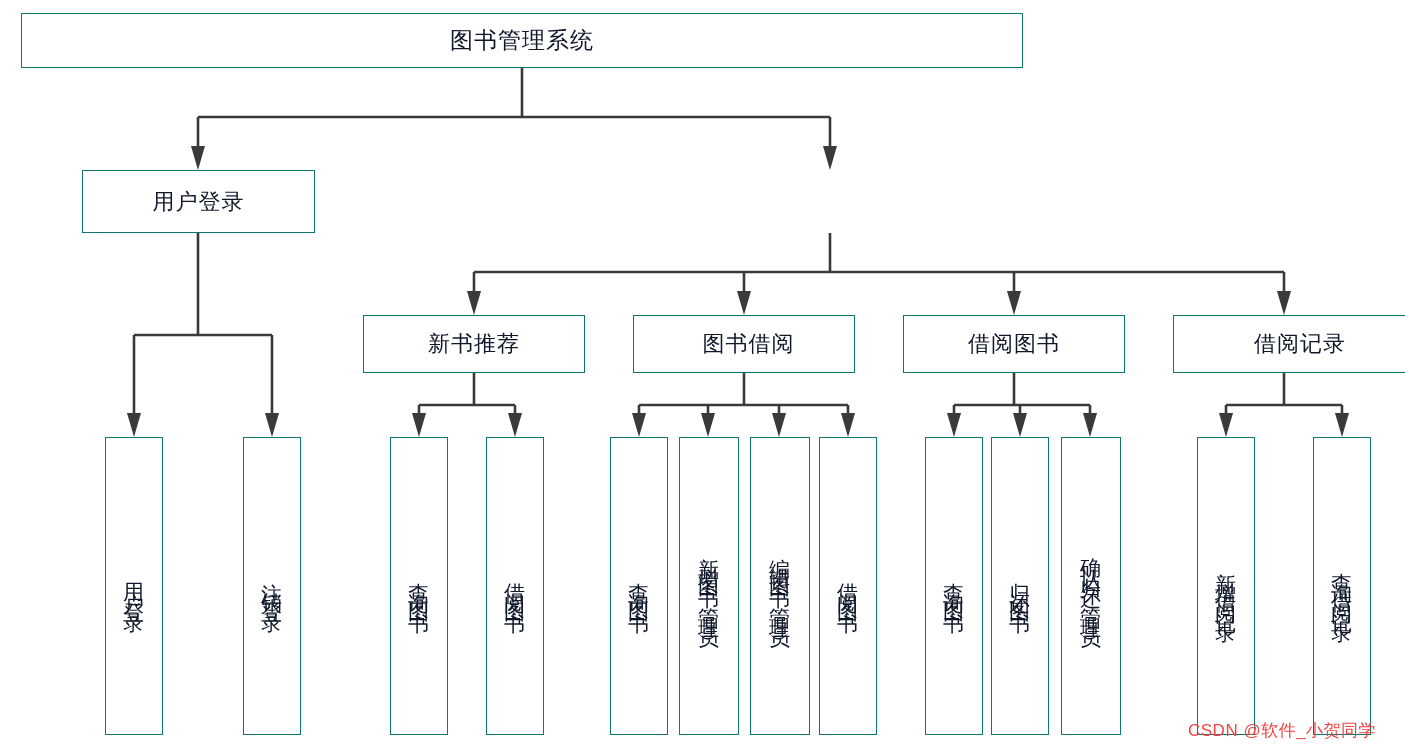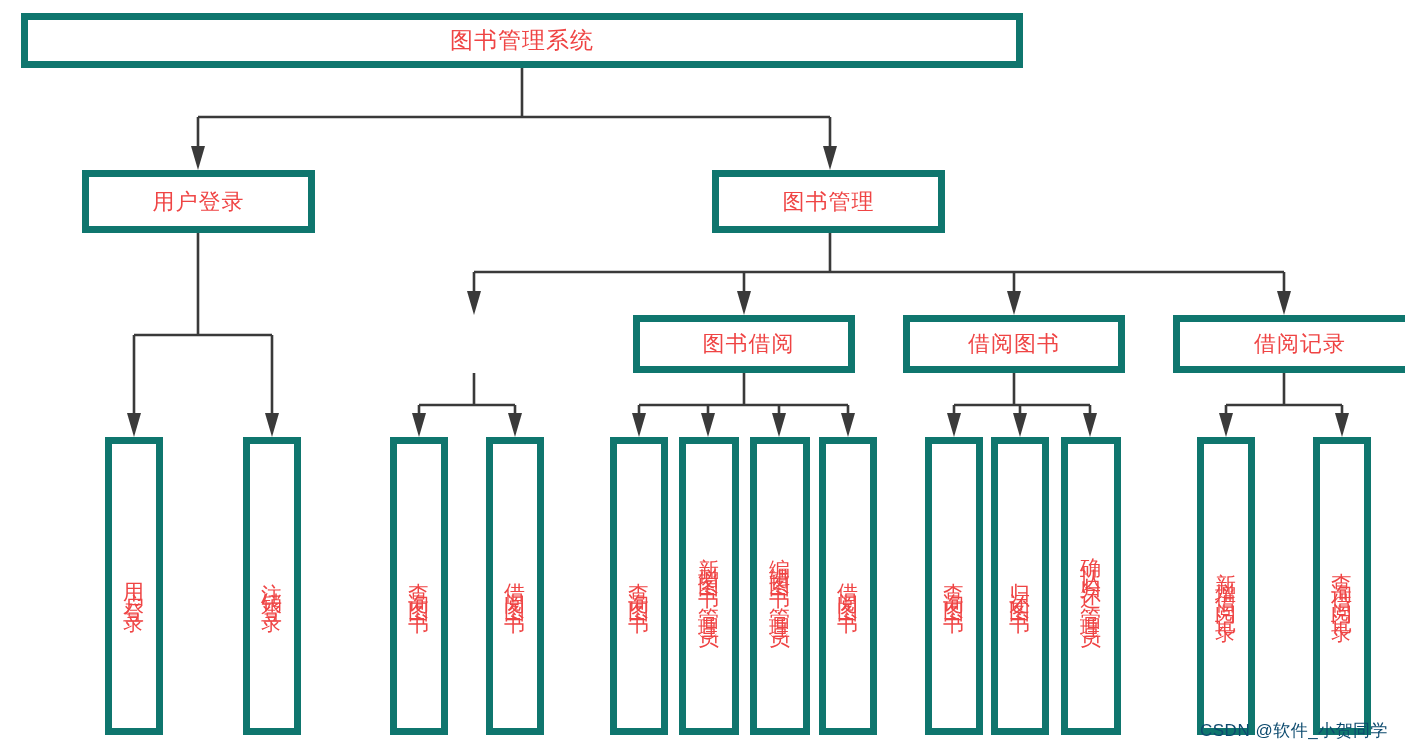--- a/index.html
+++ b/index.html
@@ -18,22 +18,22 @@
   #connector-svg {
     position: absolute;
     left: 0;
     top: 0;
     pointer-events: none;
   }
   .box {
     position: absolute;
     box-sizing: border-box;
     background: #ffffff;
-    border: 7px solid #0f766e;
-    color: #ef4444;
+    border: 1px solid #0f766e;
+    color: #0f172a;
     display: flex;
     align-items: center;
     justify-content: center;
     text-align: right;
   }
   .hbox {
     font-size: 22px;
     letter-spacing: 1px;
   }
   .root-box {
@@ -51,24 +51,23 @@
     text-orientation: mixed;
     letter-spacing: 10px;
     line-height: 1;
     white-space: nowrap;
   }
   #watermark {
     position: absolute;
     left: 1188px;
     top: 719px;
     font-size: 17px;
-    color: #0c4a6e;
+    color: #ef4444;
     letter-spacing: 0.5px;
     white-space: nowrap;
-    margin-left: 12px;
   }
 </style>
 </head>
 <body>
 
 <div id="canvas">
 
   <svg id="connector-svg" width="1405" height="747" viewBox="0 0 1405 747">
     <g stroke="#3a3a3a" stroke-width="2.6" fill="none">
 
@@ -115,22 +114,22 @@
       <polygon points="1013,413 1027,413 1020,437"></polygon>
       <polygon points="1083,413 1097,413 1090,437"></polygon>
       <polygon points="1219,413 1233,413 1226,437"></polygon>
       <polygon points="1335,413 1349,413 1342,437"></polygon>
     </g>
   </svg>
 
   <div class="box hbox root-box">图书管理系统</div>
 
   <div class="box hbox" style="left:82px; top:170px; width:233px; height:63px;">用户登录</div>
-  <div class="box hbox" style="left:712px; top:170px; width:233px; height:63px;">图书管理</div>
 
+  <div class="box hbox" style="left:363px; top:315px; width:222px; height:58px;">新书推荐</div>
   <div class="box hbox" style="left:633px; top:315px; width:222px; height:58px;padding-left:9px;">图书借阅</div>
   <div class="box hbox" style="left:903px; top:315px; width:222px; height:58px;">借阅图书</div>
   <div class="box hbox" style="left:1173px; top:315px; width:254px; height:58px;">借阅记录</div>
 
   <div class="box vbox" style="left:105px;">
     <span class="vtext">用户登录</span>
   </div>
   <div class="box vbox" style="left:243px;">
     <span class="vtext">注销登录</span>
   </div>

